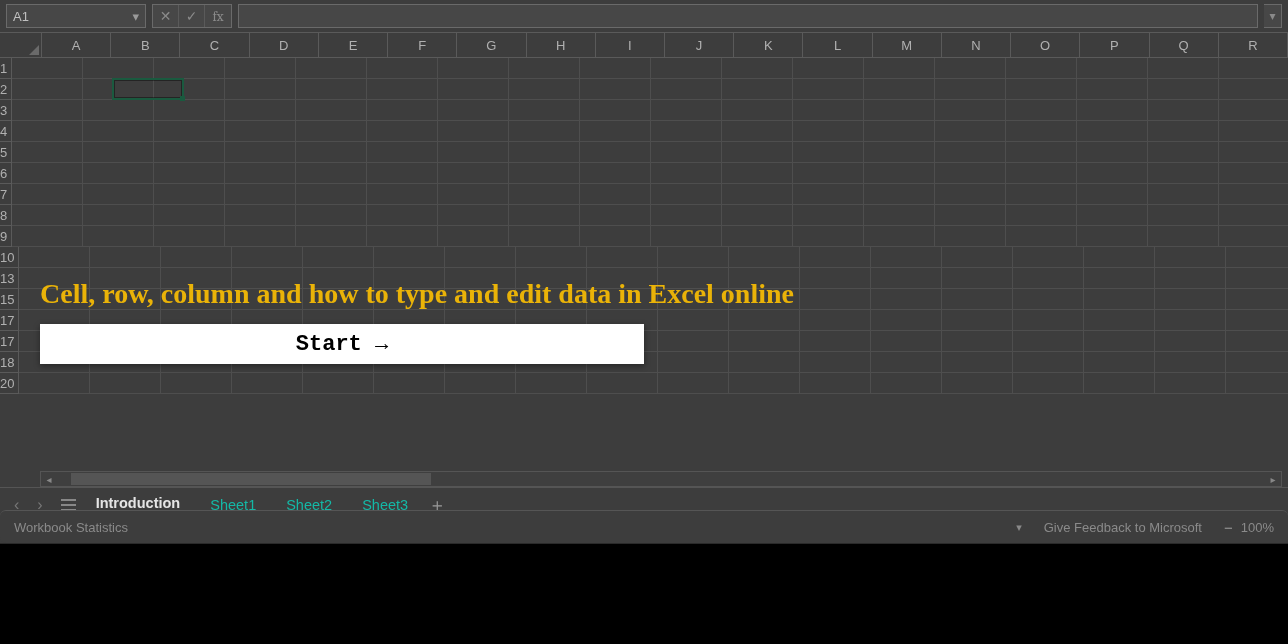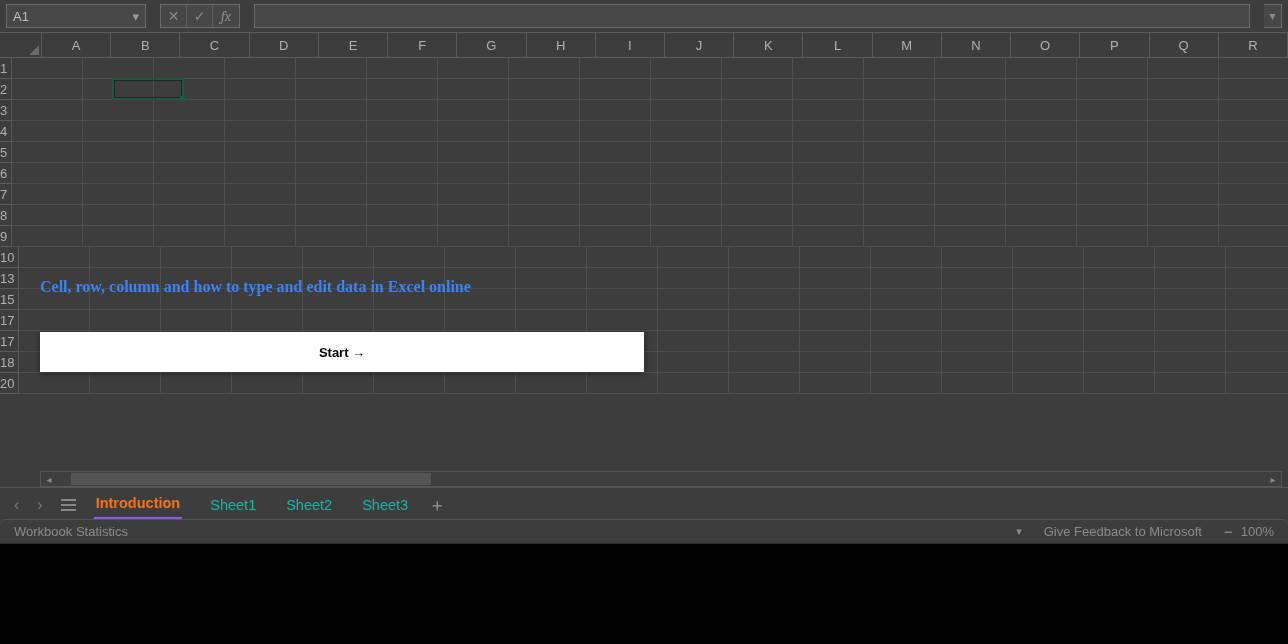--- a/index.html
+++ b/index.html
@@ -8,40 +8,40 @@
 
   
   .app {
     position: absolute; left: 0; top: 0; width: 1288px; height: 544px;
     background: #3d3d3d; color: #9a9a9a;
     border-bottom: 1px solid #2a2a2a;
   }
 
   
   .formula-row {
-    height: 32px; display: flex; align-items: center; gap: 14px;
+    height: 32px; display: flex; align-items: center; gap: 6px;
     padding: 16px 6px; border-bottom: 1px solid #5a5a5a;
     background: #3d3d3d;
   }
   .name-box {
     width: 140px; height: 24px; background: #474747;
     border: 1px solid #6a6a6a; display: flex; align-items: center;
     padding: 0 6px; color: #c0c0c0; font-size: 13px;
   }
   .name-box .dd { margin-left: auto; color:#9a9a9a; }
   .fx-group {
     display: flex; align-items: center; height: 24px;
     border: 1px solid #6a6a6a; background: #474747;
   }
   .fx-btn {
     width: 26px; height: 100%; display:flex; align-items:center; justify-content:center;
     border-right: 1px solid #5a5a5a; color:#8a8a8a; font-size:14px;
   }
   .fx-btn:last-child { border-right: none; }
-  .fx-label { font-style: italic; font-family: "Cambria", serif; padding:0 6px;}
+  .fx-label { font-family: "Cambria", serif; padding:0 6px;}
   .formula-input {
     flex: 1; height: 24px; border: 1px solid #6a6a6a; background:#474747;
   }
   .formula-dd {
     width: 18px; height: 24px; border:1px solid #6a6a6a; border-left:none;
     background:#474747; display:flex; align-items:center; justify-content:center;
     color:#8a8a8a; font-size:12px;
   }
 
   
@@ -100,44 +100,44 @@
   .hscroll .thumb { position:absolute; left:14px; width:360px; top:1px; bottom:1px; background:#555; }
 
   
   .tabs-bar {
     position:absolute; left:0; right:0; bottom:22px; height:34px;
     display:flex; align-items:center; gap:18px; padding:0 14px;
     border-top:1px solid #555; background:#3d3d3d; color:#8a8a8a;
   }
   .tabs-bar .nav { font-size:16px; color:#777; }
   .tab { font-size:14.5px; color:#14b8a6; padding:6px 2px; }
-  .tab.active { color:#f97316; border-bottom:3px solid #8b5cf6; font-weight:600; }
+  .tab.active { color:#e5e5e5; border-bottom:3px solid #14b8a6; font-weight:600; }
   .add-sheet { font-size:18px; color:#9a9a9a; }
 
   
   .status-bar {
     position:absolute; left:0; right:0; bottom:0; height:24px;
     background:#3d3d3d; border-top:1px solid #555;
-    display:flex; align-items:center; padding:7px 14px;
+    display:flex; align-items:center; padding:16px 14px;
     color:#8a8a8a; font-size:13px;border-radius:6px;
   }
   .status-bar .right { margin-left:auto; display:flex; align-items:center; gap:22px;}
   .zoom-ctrl { display:flex; align-items:center; gap:8px;}
   .zoom-ctrl .btn { font-size:15px; color:#9a9a9a; }
 
   
   .ovr-title {
-    position:absolute; left:40px; top:278px; color:#3b82f6;
+    position:absolute; left:40px; top:278px; color:#eab308;
     font-family: Georgia, "Times New Roman", serif;
-    font-weight:700; font-size:16px;
+    font-weight:700; font-size:28px;
   }
   .ovr-button {
-    position:absolute; left:40px; top:332px; width:604px; height:40px;
+    position:absolute; left:40px; top:324px; width:604px; height:40px;
     background:#fff; color:#000; display:flex; align-items:center; justify-content:center;
-    font-weight:700; font-size:13px; font-family: Liberation Sans, sans-serif;
+    font-weight:700; font-size:22px; font-family: Liberation Mono, monospace;
     box-shadow: 0 2px 6px rgba(0,0,0,0.4);
   }
 
   
   .black-band { position:absolute; left:0; right:0; top:544px; bottom:0; background:#000; }
 
   .ham { display:inline-block;}
   .ham span{ display:block; width:15px; height:2px; background:#888; margin:3px 0;}
 </style>
 </head>

